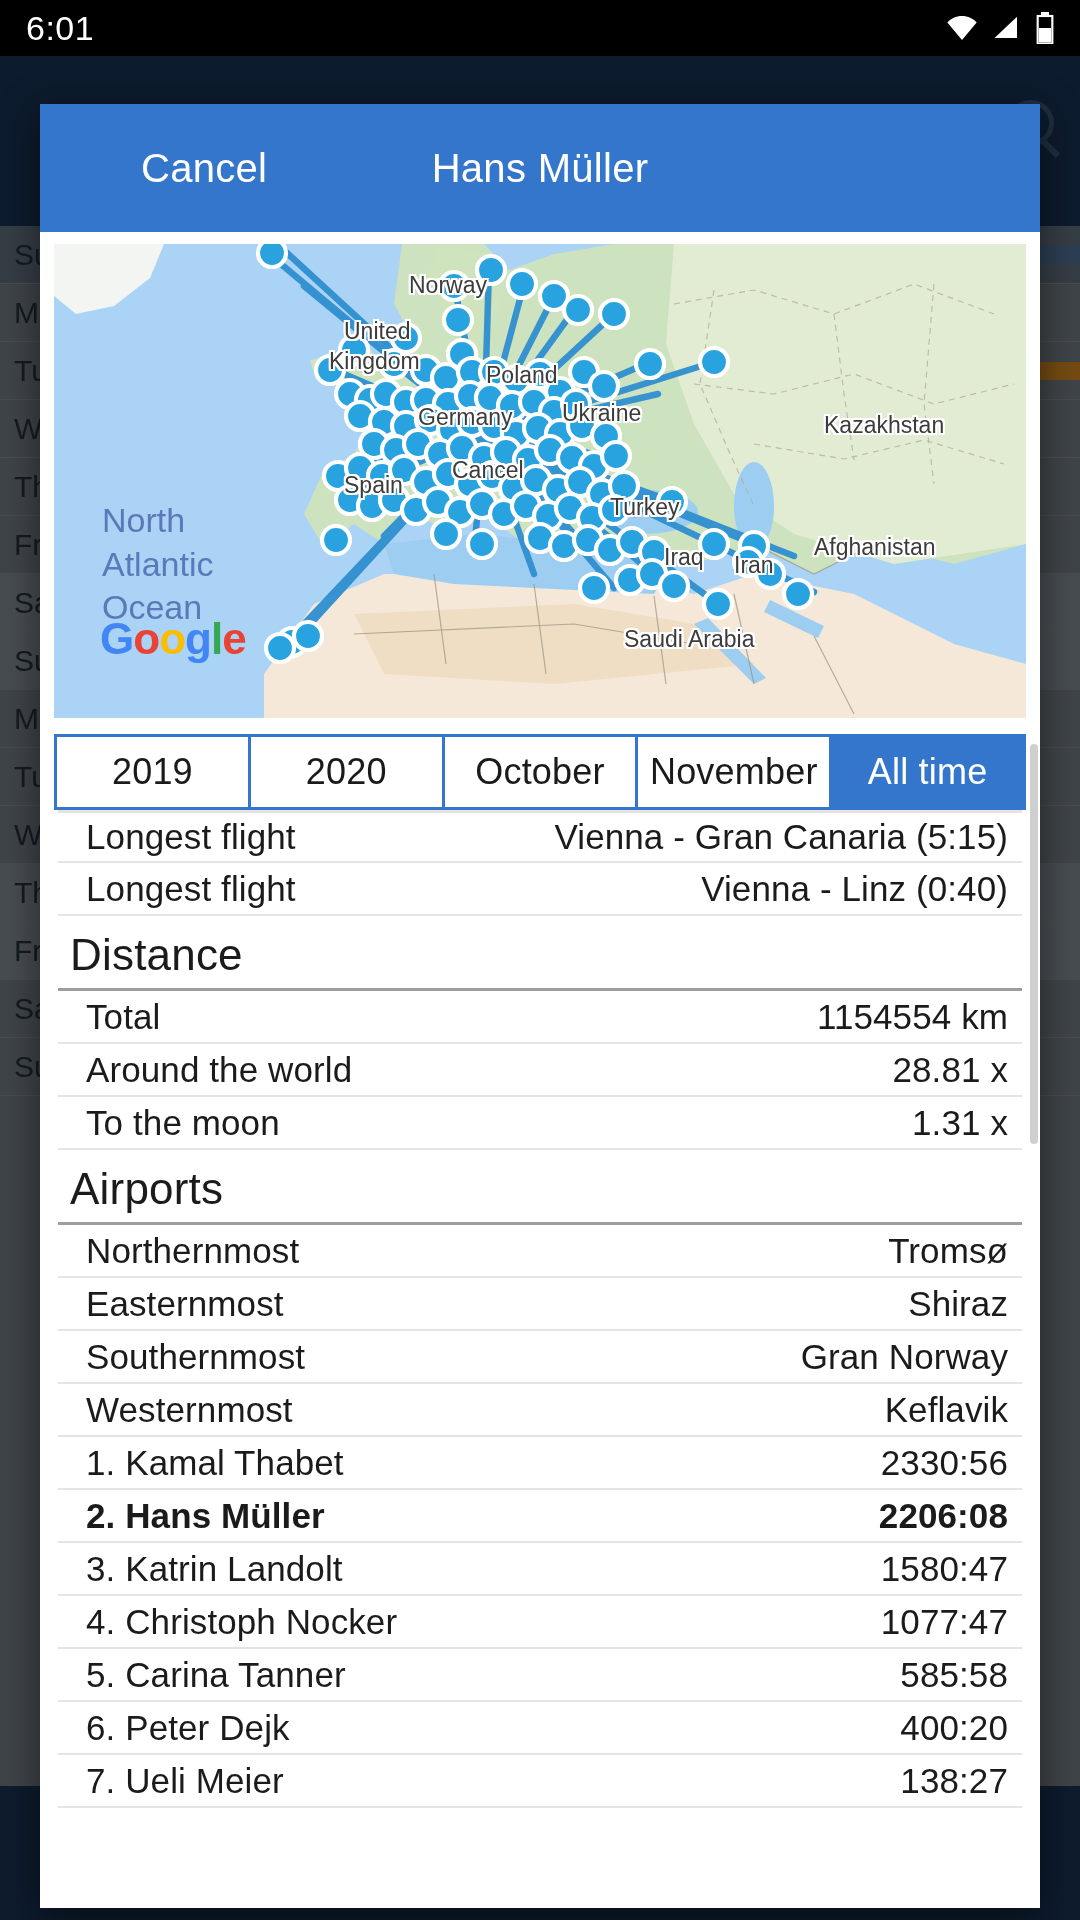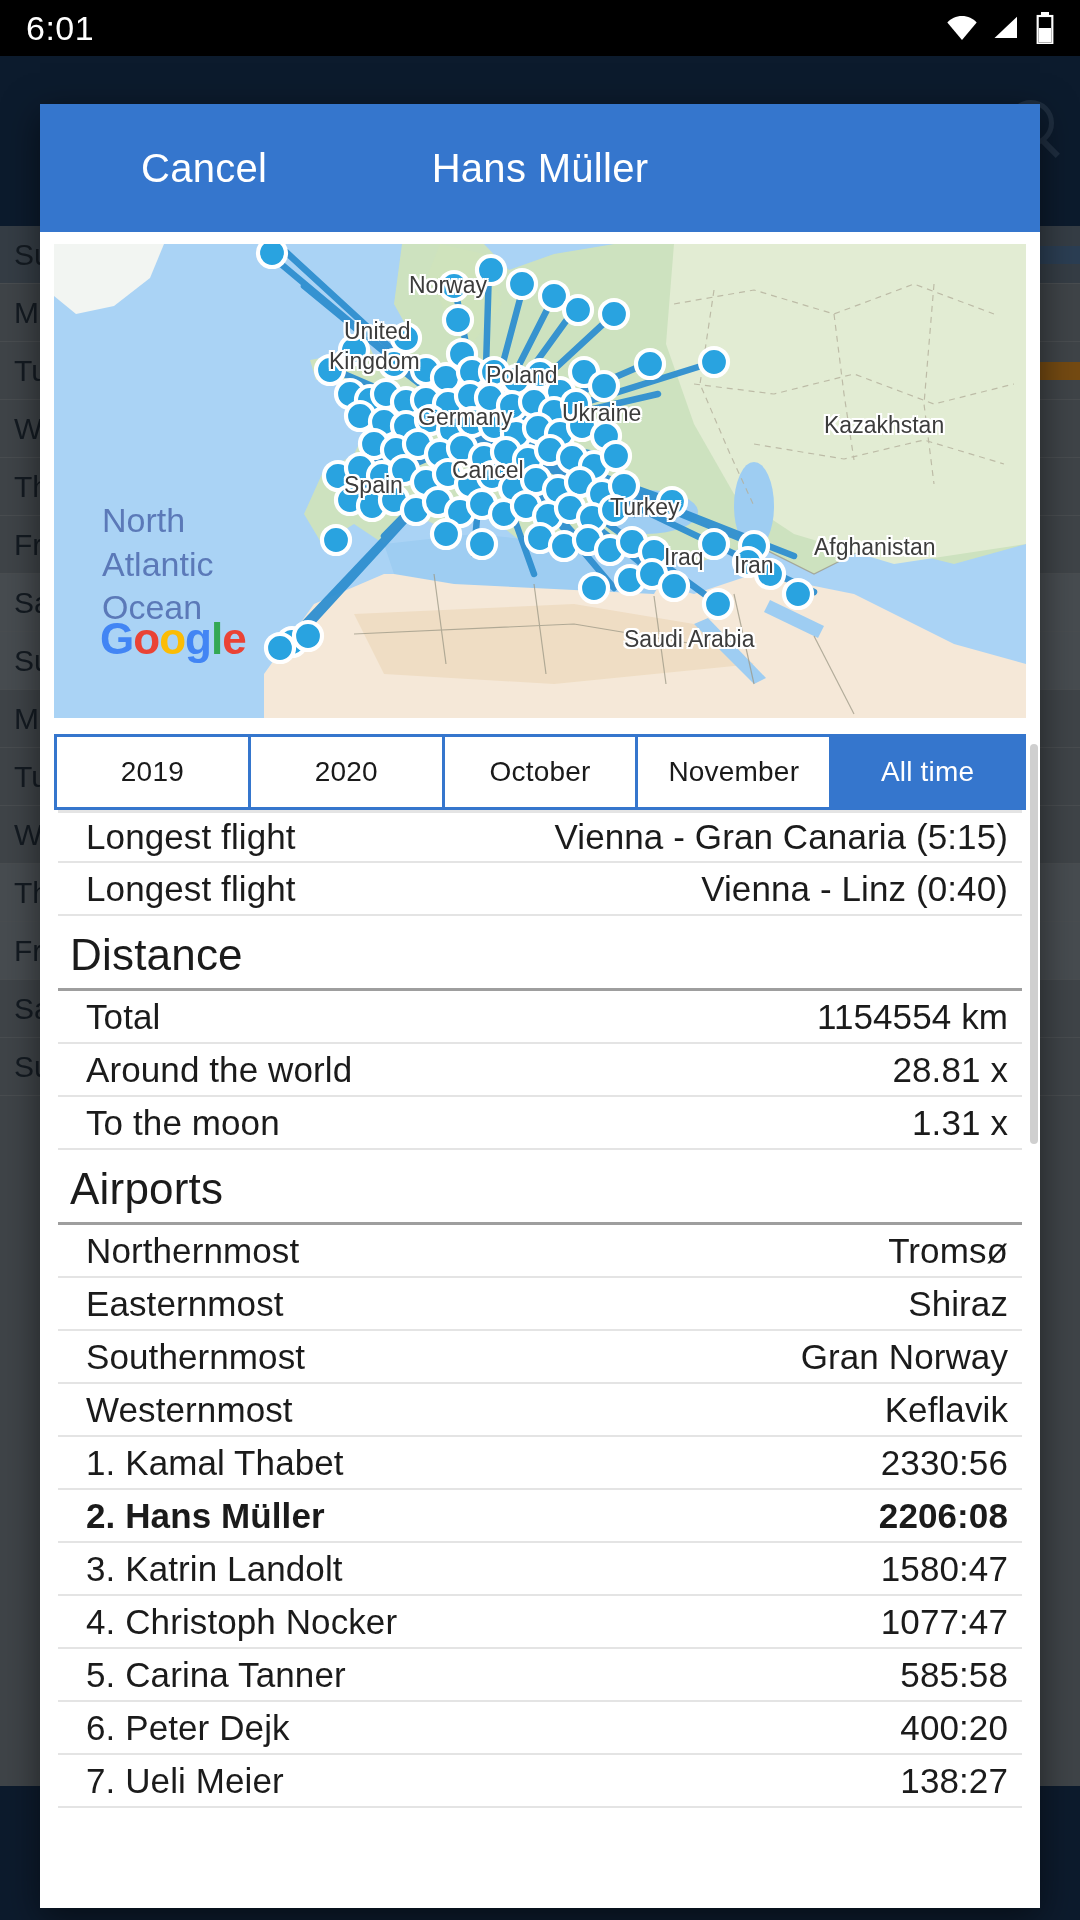--- a/index.html
+++ b/index.html
@@ -103,21 +103,21 @@
   .g-logo span:nth-child(5){color:#34A853}
   .g-logo span:nth-child(6){color:#EA4335}
 
   
   .tabs{
     flex:0 0 76px; display:flex; margin:16px 14px 0 14px; width:972px;
     border:3px solid #3576cd;
   }
   .tab{
     flex:1; display:flex; align-items:center; justify-content:center;
-    font-size:28px; color:#1a1a1a; background:#fff; border-right:3px solid #3576cd;
+    font-size:36px; color:#1a1a1a; background:#fff; border-right:3px solid #3576cd;
     cursor:pointer; white-space:nowrap; letter-spacing:.2px;
   }
   .tab:last-child{ border-right:none; }
   .tab.active{ background:#3576cd; color:#fff; }
 
   
   .body{
     flex:1 1 auto; overflow:hidden; padding:0 18px 0 18px; position:relative;
   }
   .section-head{

